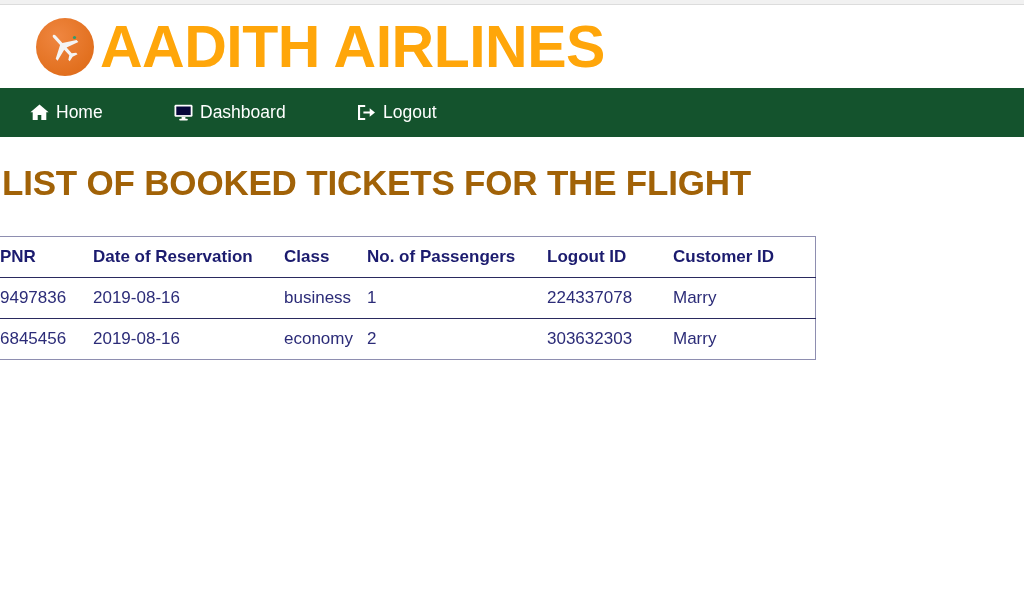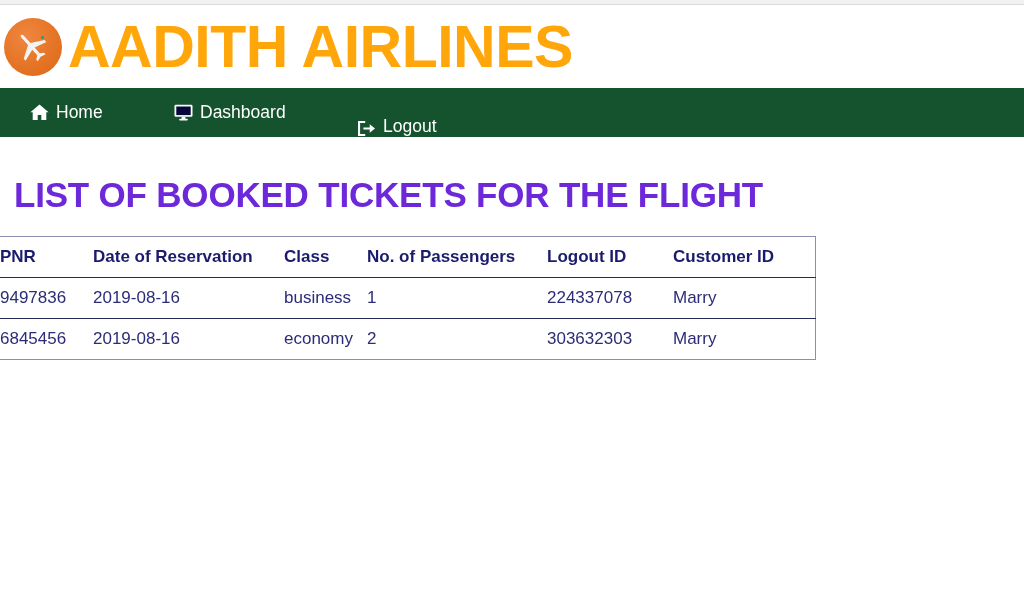--- a/index.html
+++ b/index.html
@@ -30,20 +30,21 @@
   
   .brand-header {
     position: absolute;
     top: 6px; left: 0;
     width: 1024px;
     height: 82px;
     display: flex;
     align-items: center;
     background: #ffffff;
     box-sizing: border-box;
+    padding-left: 32px;
   }
   .brand-logo {
     width: 58px;
     height: 58px;
     margin-left: 4px;
     margin-right: 6px;
     border-radius: 50%;
     background: #e8762c;
     background: radial-gradient(circle at 38% 32%, #ef8640 0%, #e2701f 70%, #d9671a 100%);
     display: flex;
@@ -78,40 +79,40 @@
     display: flex;
     align-items: center;
     color: #ffffff;
     font-size: 17.5px;
     text-decoration: none;
     cursor: pointer;
     white-space: nowrap;
   }
   .nav-home { left: 30px; }
   .nav-dashboard { left: 174px; justify-content: space-between; }
-  .nav-logout { left: 357px; align-items: flex-end; }
+  .nav-logout { left: 357px; }
   .nav-icon {
     display: inline-flex;
     align-items: center;
     margin-right: 7px;
   }
   .nav-icon svg { display: block; }
 
   
   .page-title {
     position: absolute;
     top: 163px;
     left: 2px;
     font-size: 35px;
     font-weight: bold;
-    color: #6d28d9;
+    color: #a16207;
     line-height: 1.15;
     letter-spacing: -0.2px;
     white-space: nowrap;
-    margin: 12px;
+    margin: 0;
     font-family: "Liberation Sans", sans-serif;
   }
 
   
   .table-wrap {
     position: absolute;
     top: 236px;
     left: -18px;
     width: 787px;
   }

